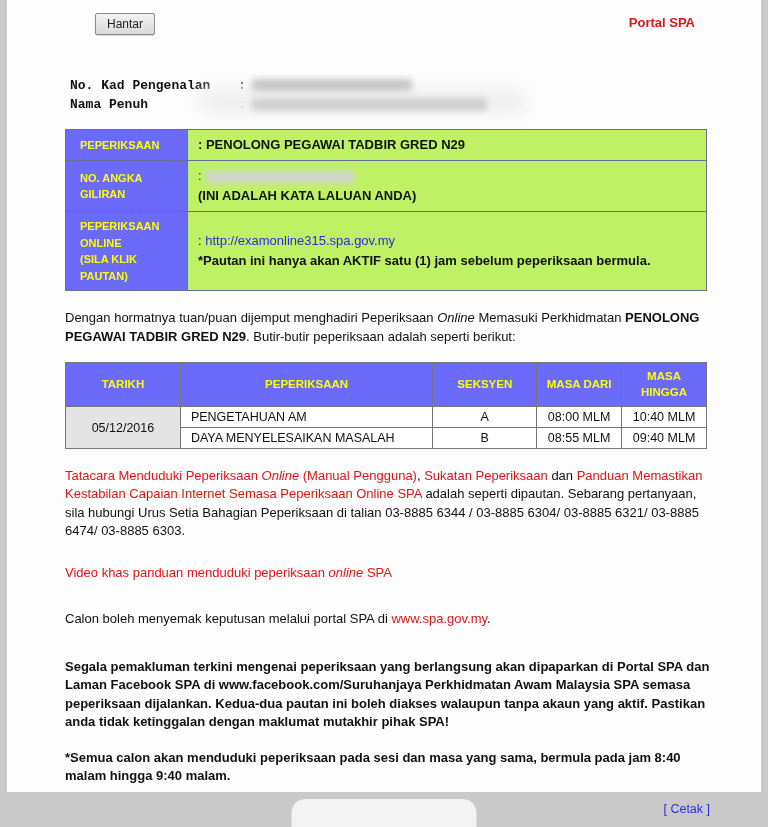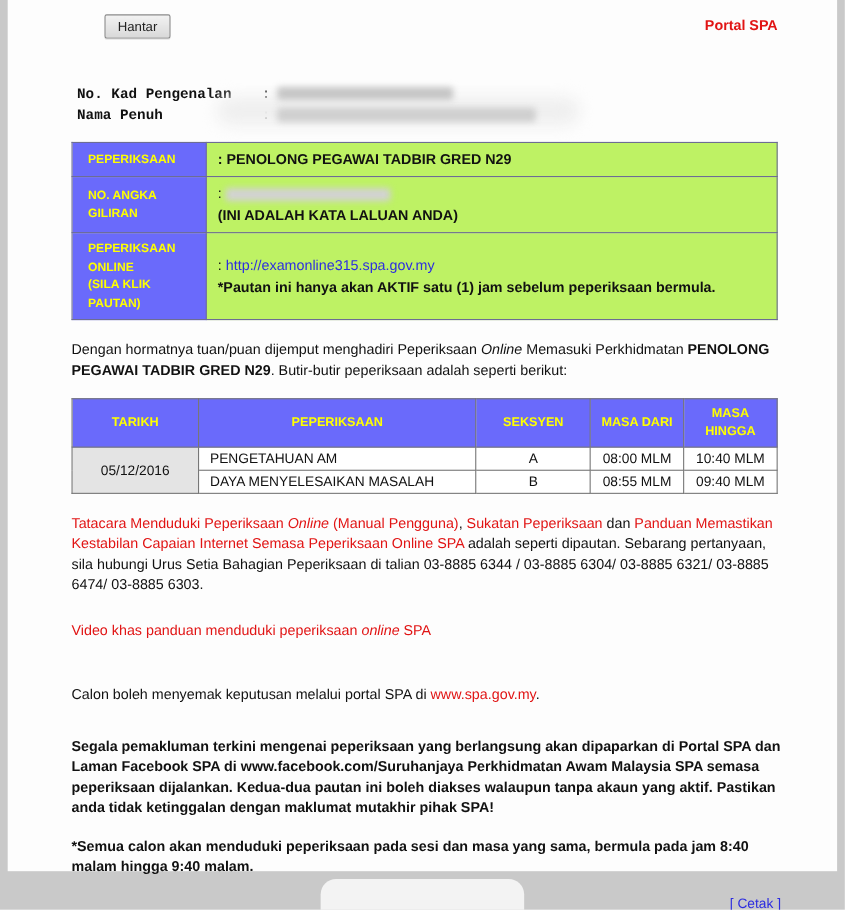--- a/index.html
+++ b/index.html
@@ -27,21 +27,21 @@
     background: linear-gradient(#f2f2f2, #d9d9d9);
     border: 1px solid #8a8a8a;
     border-radius: 2px;
     padding: 3px 11px;
     font-size: 12px;
     color: #222;
     cursor: pointer;
     box-shadow: 0 1px 0 rgba(0,0,0,.15);
   }
   .portal-spa {
-    position: absolute; right: 0; top: 15px;
+    position: absolute; right: 12px; top: 15px;
     color: var(--red, #e10f0f);
     font-weight: bold;
     font-size: 13px;
   }
 
   
   .id-block { margin: 30px 0 0 5px; font-family: Liberation Mono, monospace; }
   .id-row { display: flex; align-items: center; height: 18px; margin-bottom: 1px; }
   .id-label { width: 168px; font-weight: bold; }
   .id-colon { width: 14px; }
@@ -205,21 +205,21 @@
           <td class="td-center">08:55 MLM</td>
           <td class="td-center">09:40 MLM</td>
         </tr>
       </tbody>
     </table>
 
     <p class="para"><span class="seg-red">Tatacara Menduduki Peperiksaan </span><span class="seg-red seg-i">Online</span><span class="seg-red"> (Manual Pengguna)</span><span>, </span><span class="seg-red">Sukatan Peperiksaan</span><span> dan </span><span class="seg-red">Panduan Memastikan Kestabilan Capaian Internet Semasa Peperiksaan Online SPA</span><span> adalah seperti dipautan. Sebarang pertanyaan, sila hubungi Urus Setia Bahagian Peperiksaan di talian 03-8885 6344 / 03-8885 6304/ 03-8885 6321/ 03-8885 6474/ 03-8885 6303.</span></p>
 
     <p class="para" style="margin-top:24px"><span class="seg-red">Video khas panduan menduduki peperiksaan </span><span class="seg-red seg-i">online</span><span class="seg-red"> SPA</span></p>
 
-    <p class="para" style="margin-top:40px"><span>Calon boleh menyemak keputusan melalui portal SPA di </span><span class="seg-red">www.spa.gov.my</span><span>.</span></p>
+    <p class="para" style="margin-top:28px"><span>Calon boleh menyemak keputusan melalui portal SPA di </span><span class="seg-red">www.spa.gov.my</span><span>.</span></p>
 
     <p class="para bold-para" style="margin-top:30px">Segala pemakluman terkini mengenai peperiksaan yang berlangsung akan dipaparkan di Portal SPA dan Laman Facebook SPA di www.facebook.com/Suruhanjaya Perkhidmatan Awam Malaysia SPA semasa peperiksaan dijalankan. Kedua-dua pautan ini boleh diakses walaupun tanpa akaun yang aktif. Pastikan anda tidak ketinggalan dengan maklumat mutakhir pihak SPA!</p>
 
     <p class="para bold-para">*Semua calon akan menduduki peperiksaan pada sesi dan masa yang sama, bermula pada jam 8:40 malam hingga 9:40 malam.</p>
 
     <div class="print-row">
       <span class="print-link">[ Cetak ]</span>
     </div>
 
   </div>

